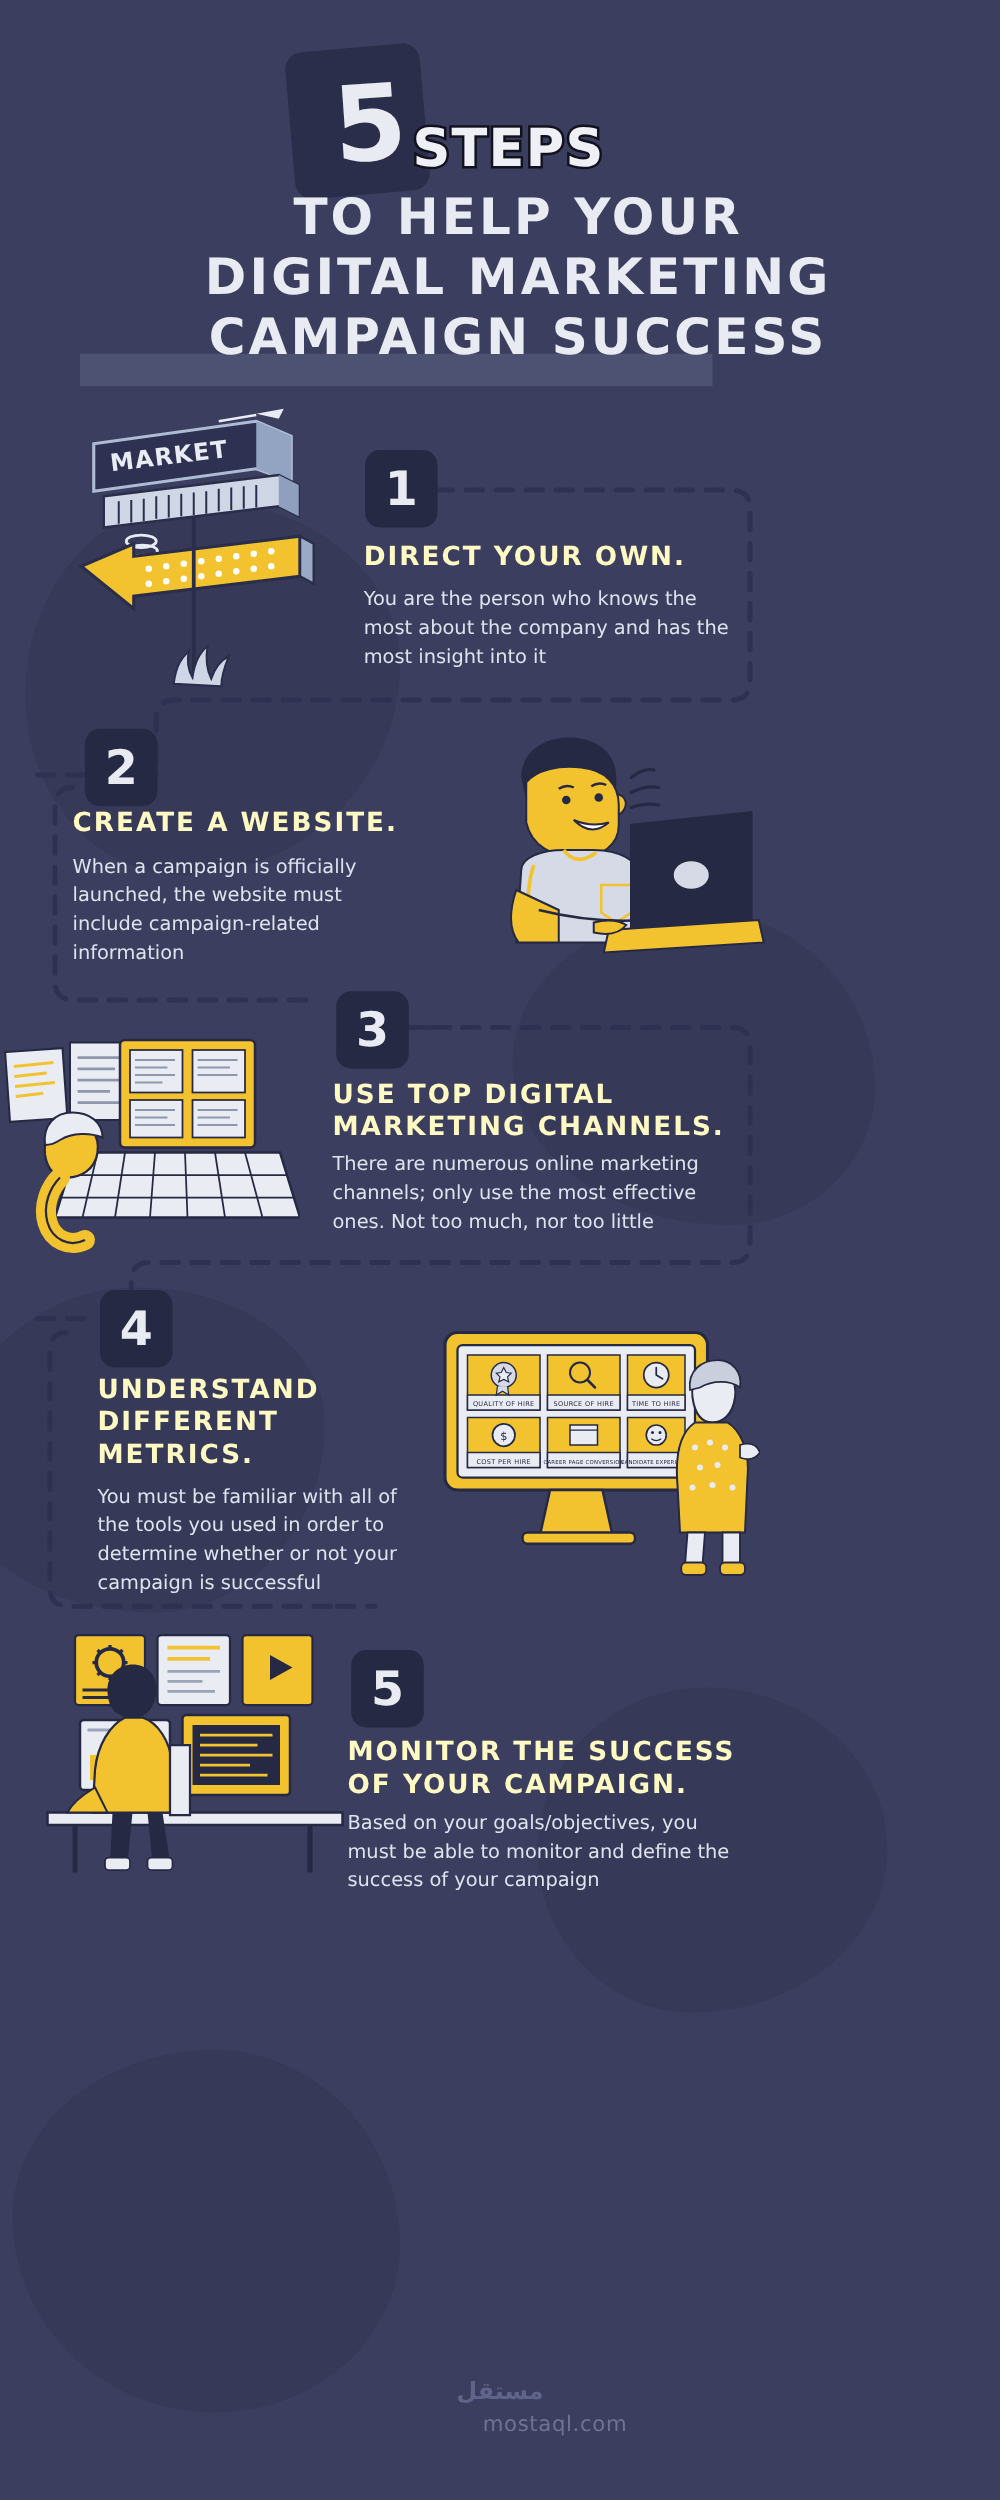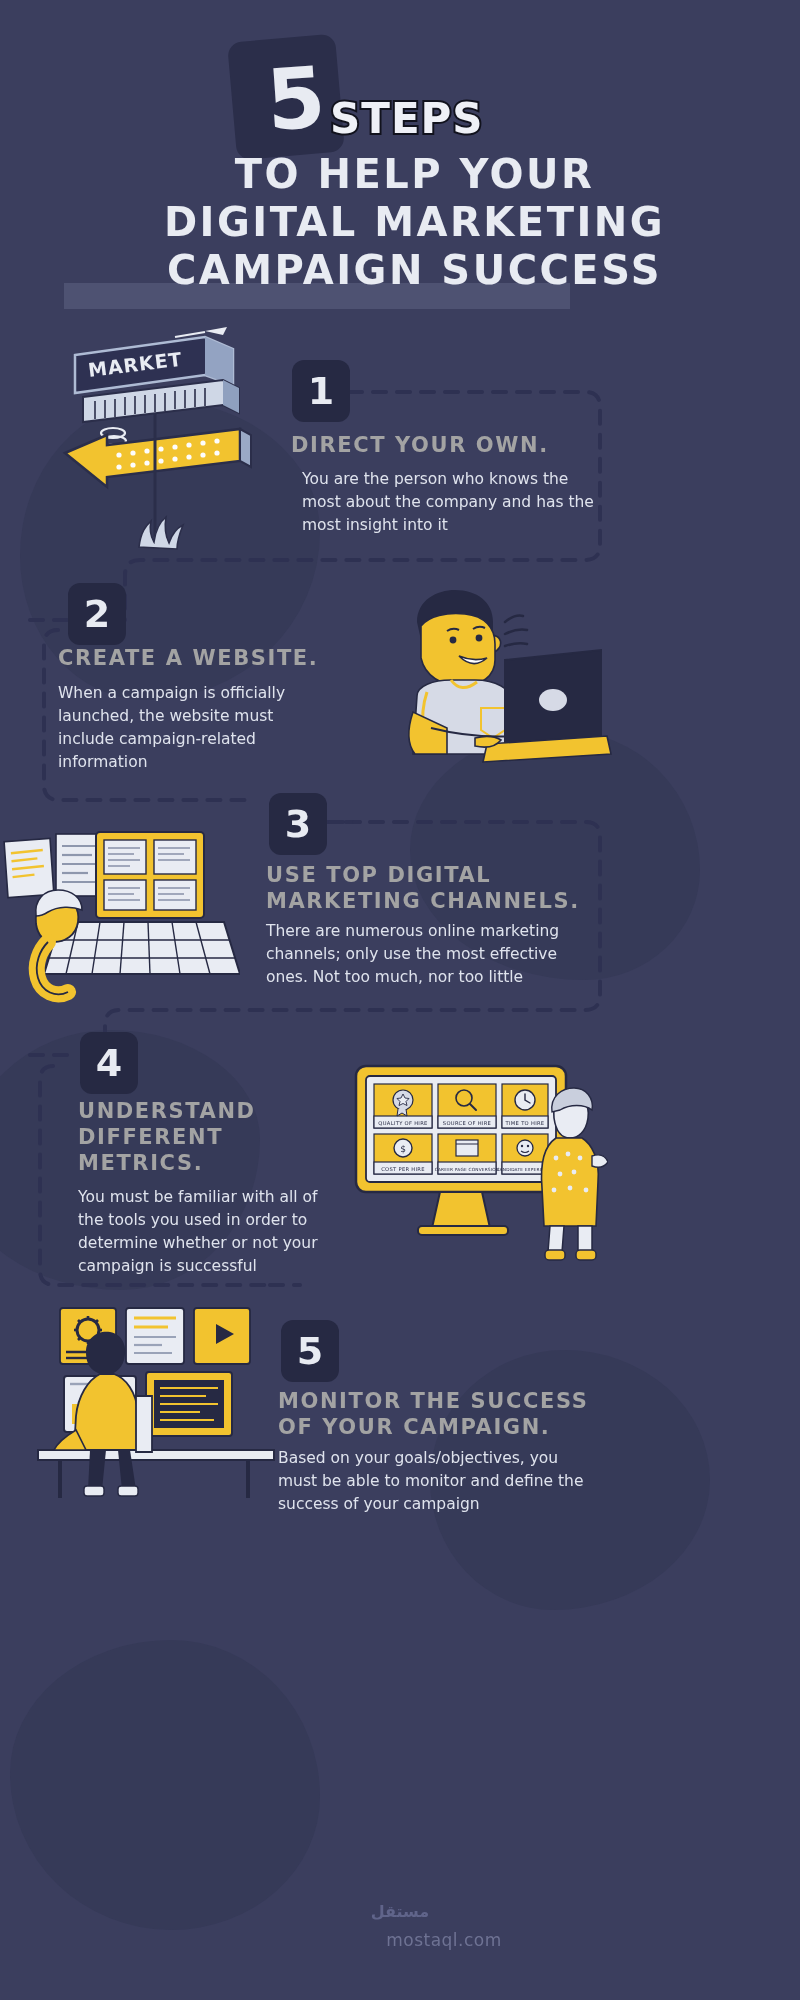--- a/index.html
+++ b/index.html
@@ -50,38 +50,38 @@
   
   .connector { position:absolute; left:0; top:330px; width:800px; height:1340px; pointer-events:none; }
 
   
   .step { position:absolute; }
   .num-badge {
     position:absolute; width:58px; height:62px; background:#262943; border-radius:12px;
     color:#e8ebf2; font-size:38px; font-weight:800; line-height:62px; text-align:center;
   }
   .step-head {
-    position:absolute; font-size:21px; font-weight:800; color:#a3a3a3;
+    position:absolute; font-size:21px; font-weight:800; color:#fef9c3;
     letter-spacing:1.6px; line-height:26px;
   }
   .step-body {
     position:absolute; font-size:15.5px; color:#dfe3ed; line-height:23px; font-weight:400;
   }
 
   
   .illus { position:absolute; }
 
   
   .footer-wm {
     position:absolute; left:0; top:1930px; width:800px; text-align:center;
     color:#6e7293; font-size:17px; letter-spacing:0.5px;margin-left:44px;
   }
   .footer-ar {
     position:absolute; left:0; top:1902px; width:800px; text-align:center;
-    color:#60648a; font-size:16px; font-weight:700; letter-spacing:1px;
+    color:#60648a; font-size:19px; font-weight:700; letter-spacing:1px;
   }
 </style>
 </head>
 <body>
 
 <div id="page">
 
   <div class="blob b1"></div>
   <div class="blob b2"></div>
   <div class="blob b3"></div>
@@ -185,21 +185,21 @@
       </g>
 
       <path d="M100,88 L100,212" stroke="#2b2e4a" stroke-width="3"></path>
       <g fill="#cfd7e6" stroke="#2b2e4a" stroke-width="1.6">
         <path d="M84,222 C86,205 92,200 96,196 C94,206 96,212 99,217 C101,202 106,196 111,192 C109,204 111,212 114,218 C118,206 124,202 128,200 C124,210 122,218 122,224 Z"></path>
       </g>
     </svg>
 
     <div class="num-badge" style="left:292px; top:360px;">1</div>
     <div class="step-head" style="left:291px; top:432px; width:300px;">DIRECT YOUR OWN.</div>
-    <div class="step-body" style="left:302px; top:468px; width:292px;">You are the person who knows the most about the company and has the most insight into it</div>
+    <div class="step-body" style="left:291px; top:468px; width:292px;">You are the person who knows the most about the company and has the most insight into it</div>
   </div>
 
   <div class="step">
     <div class="num-badge" style="left:68px; top:583px;">2</div>
     <div class="step-head" style="left:58px; top:645px; width:330px;">CREATE A WEBSITE.</div>
     <div class="step-body" style="left:58px; top:682px; width:260px;">When a campaign is officially launched, the website must include campaign-related information</div>
 
     <svg class="illus" style="left:355px; top:588px;" width="260" height="200" viewBox="0 0 260 200" xmlns="http://www.w3.org/2000/svg">
 
       <path d="M62,34 C62,12 82,2 100,2 C122,2 138,14 138,34 L138,44 C132,36 120,32 104,34 C88,36 74,42 66,52 Z" fill="#262943"></path>

